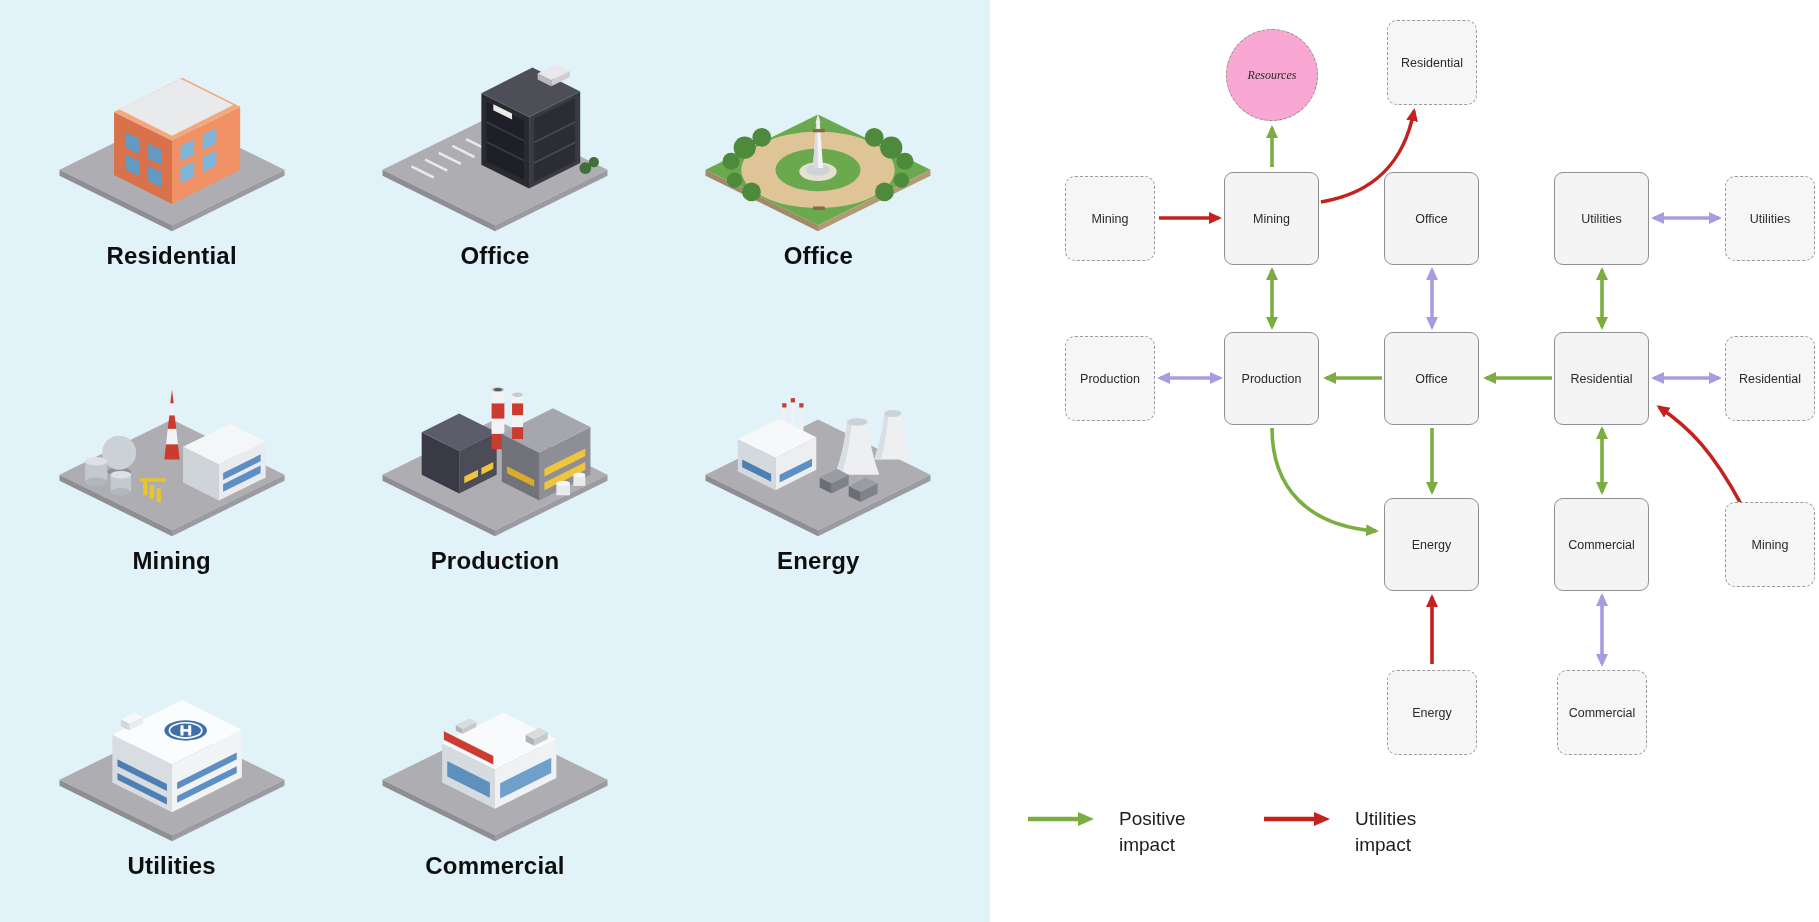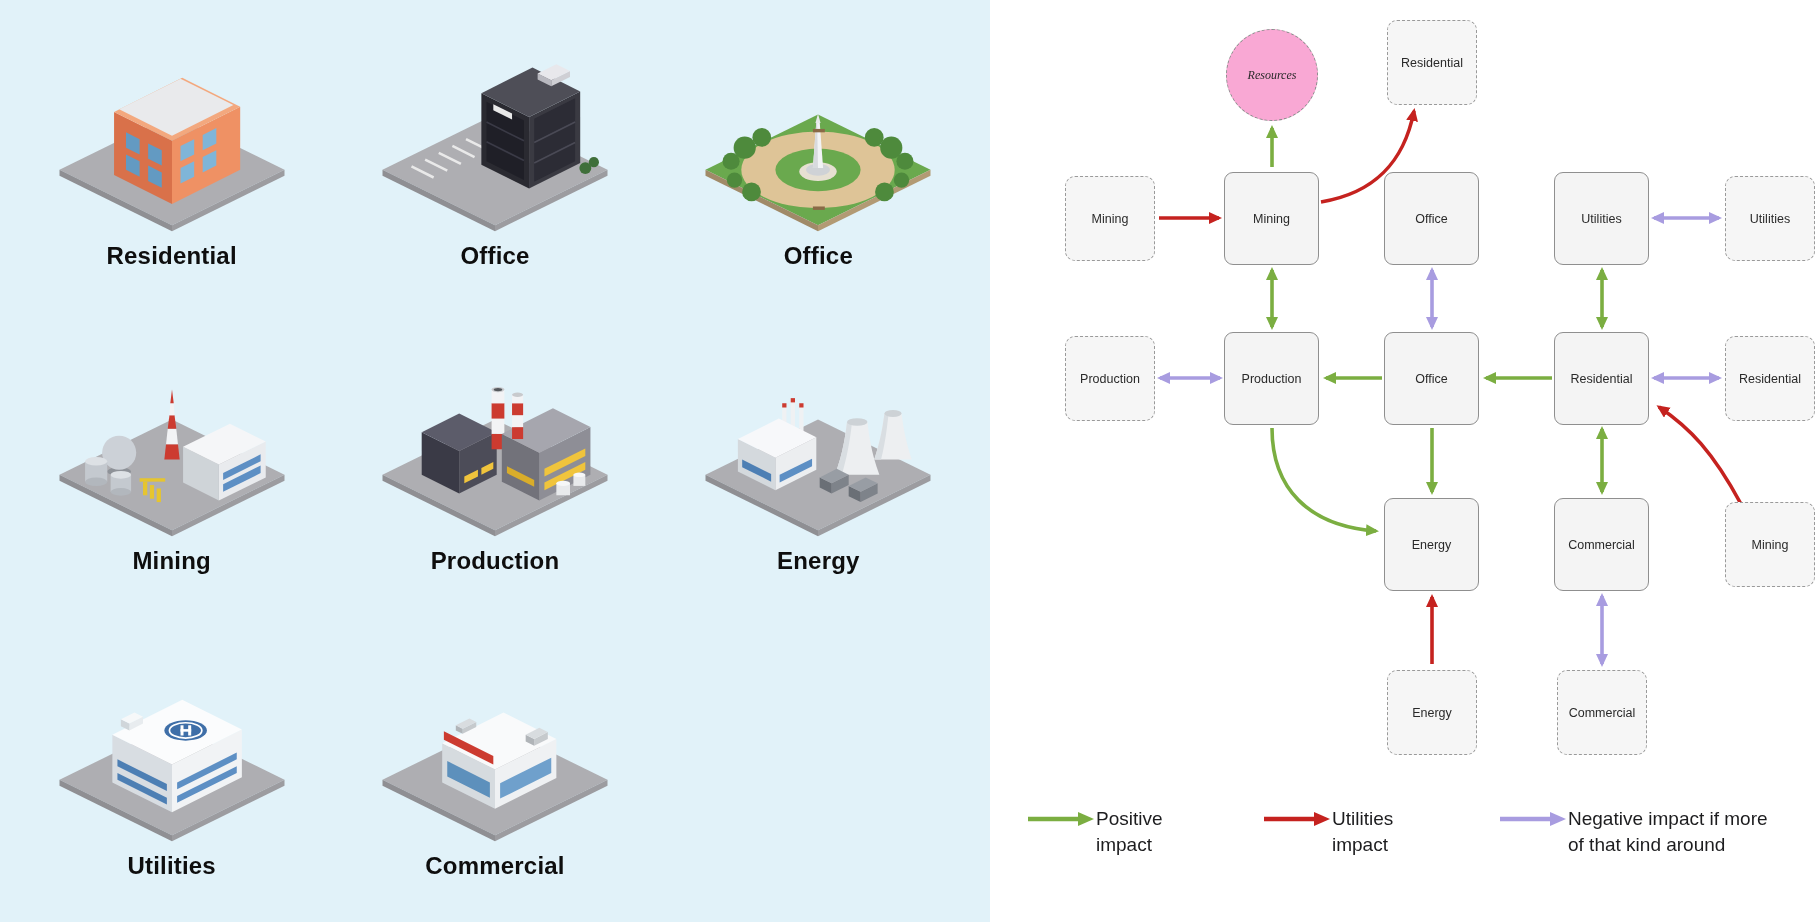--- a/index.html
+++ b/index.html
@@ -18,21 +18,21 @@
   .diagram{position:relative;width:829px;height:922px;background:#ffffff;}
   .arrows{position:absolute;left:0;top:0;width:829px;height:922px;z-index:1;}
   .node{position:absolute;z-index:2;display:flex;align-items:center;justify-content:center;
     text-align:center;font-size:12.5px;color:#2a2a2a;background:#f4f4f4;
     border:1.5px solid #8f8f8f;border-radius:9px;box-sizing:border-box;}
   .node.solid{width:95px;height:93px;}
   .node.dashed{width:90px;height:85px;border:1.5px dashed #9a9a9a;border-radius:10px;background:#f6f6f6;}
   .node.circle{width:92px;height:92px;border-radius:50%;border:1.5px dashed #8c8c8c;
     background:#f9a8d4;font-style:italic;font-family:"Liberation Serif", serif;font-size:12px;}
 
-  .legend-item{position:absolute;z-index:2;display:flex;gap:0;align-items:flex-start;}
+  .legend-item{position:absolute;z-index:2;display:flex;gap:23px;align-items:flex-start;}
   .legend-item svg{flex:0 0 auto;margin-top:3px;}
   .legend-label{font-size:19px;color:#1d1d1f;line-height:1.35;}
   .w1{width:110px;} .w2{width:120px;} .w3{width:215px;}
 </style>
 </head>
 <body>
 
 <div class="page">
 
   <div class="gallery">
@@ -429,22 +429,15 @@
       </svg>
       <div class="legend-label w1">Positive impact</div>
     </div>
     <div class="legend-item" style="left:272px;top:806px">
       <svg width="70" height="20">
         <line x1="2" y1="10" x2="52" y2="10" stroke="#c5221f" stroke-width="4.5"></line>
         <polygon points="52,3 68,10 52,17" fill="#c5221f"></polygon>
       </svg>
       <div class="legend-label w2">Utilities impact</div>
     </div>
-    <div class="legend-item" style="left:508px;top:806px">
-      <svg width="70" height="20">
-        <line x1="2" y1="10" x2="52" y2="10" stroke="#a89ce0" stroke-width="4.5"></line>
-        <polygon points="52,3 68,10 52,17" fill="#a89ce0"></polygon>
-      </svg>
-      <div class="legend-label w3">Negative impact if more of that kind around</div>
-    </div>
 
   </div>
 </div>
 
 </body></html>

